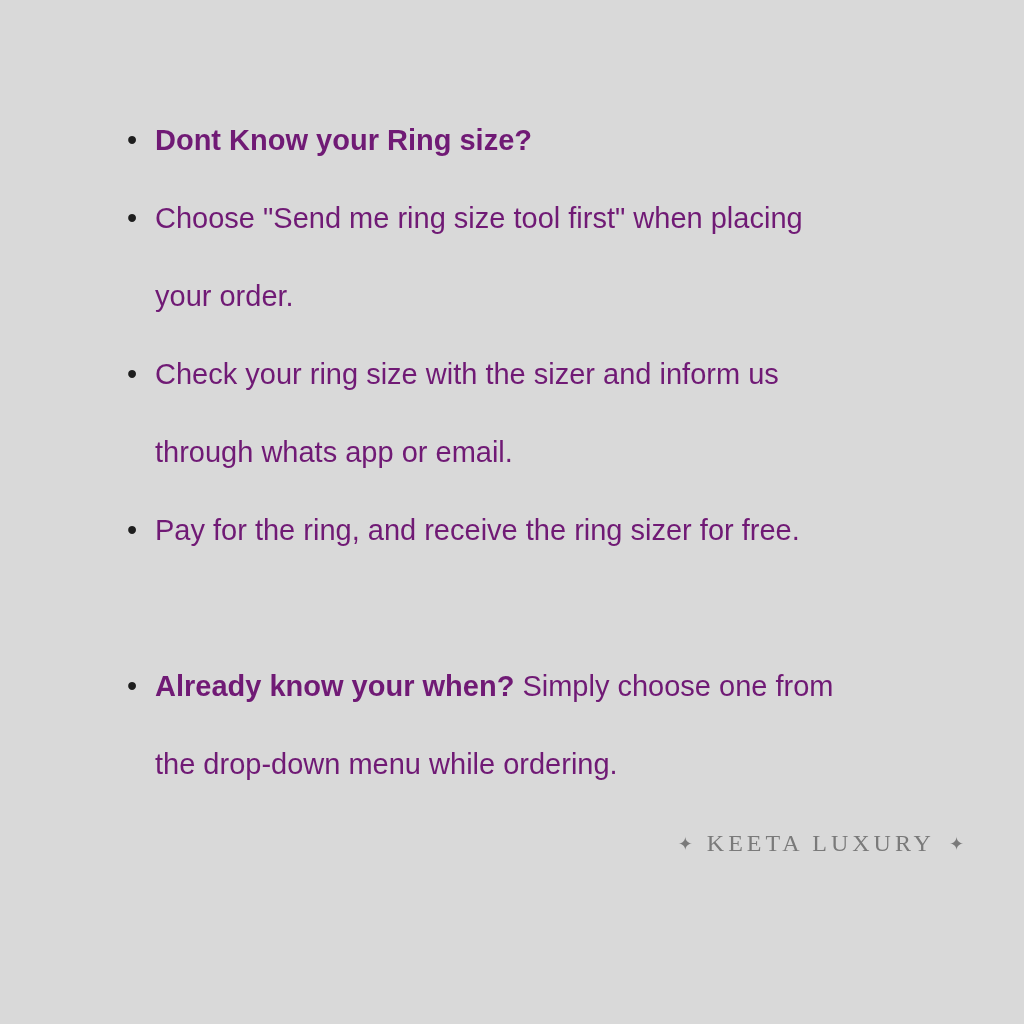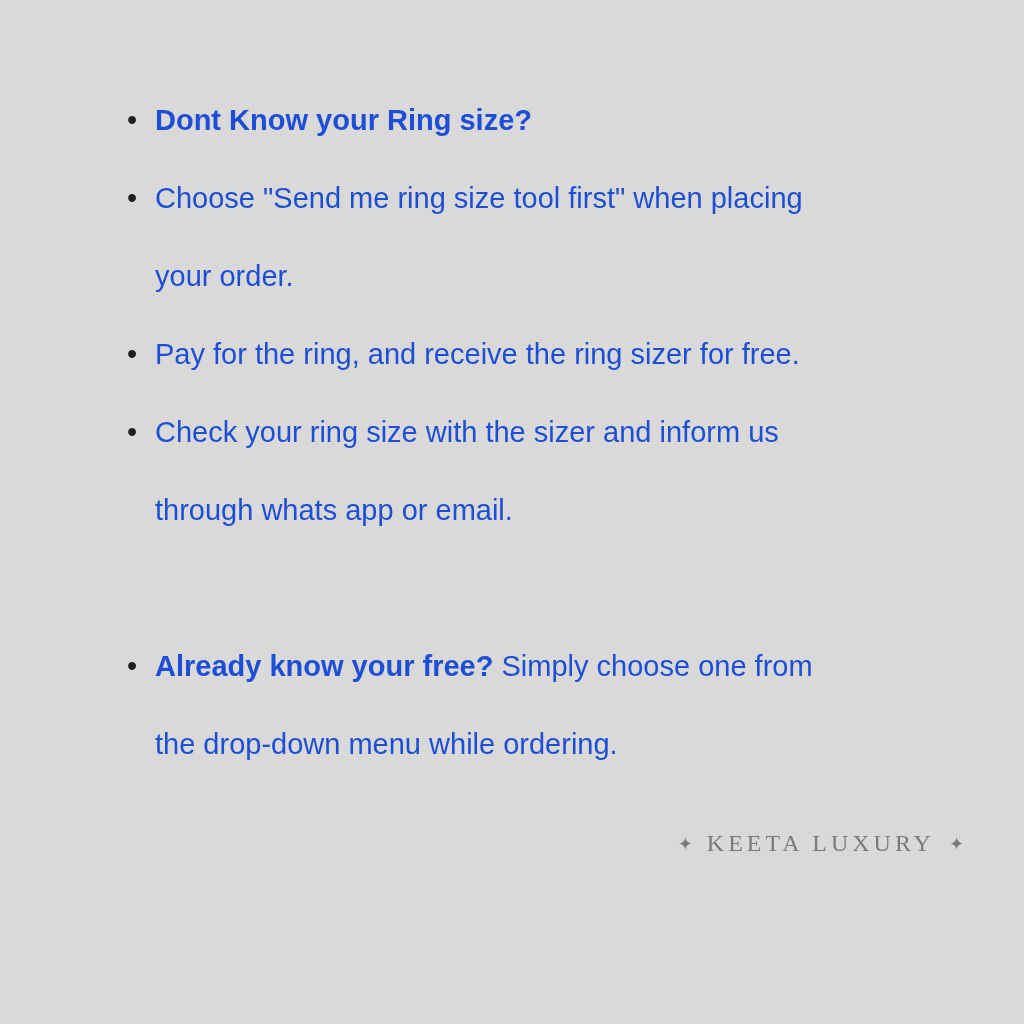--- a/index.html
+++ b/index.html
@@ -10,23 +10,23 @@
     width: 1024px;
     height: 1024px;
     position: relative;
     background: #d9d9d9;
     font-family: "Liberation Sans", "DejaVu Sans", sans-serif;
     overflow: hidden;
   }
   .content {
     position: absolute;
     left: 155px;
-    top: 81px;
+    top: 101px;
     width: 800px;
-    color: #1d4ed8;
+    color: #701a75;
     font-size: 29px;
     line-height: 78px;
   }
   ul.steps {
     list-style: none;
     margin: 0;
     padding: 0;
   }
   ul.steps > li {
     position: relative;
@@ -63,24 +63,24 @@
   }
 </style>
 </head>
 <body>
 
 <div class="content">
   <ul class="steps">
     <li><span class="lead-bold">Dont Know your Ring size?</span><span></span></li>
     <li><span class="lead-bold"></span><span>Choose "Send me ring size tool first" when placing
 your order.</span></li>
-    <li><span class="lead-bold"></span><span>Pay for the ring, and receive the ring sizer for free.</span></li>
     <li><span class="lead-bold"></span><span>Check your ring size with the sizer and inform us
 through whats app or email.</span></li>
-    <li class="gap-before"><span class="lead-bold">Already know your free?</span><span> Simply choose one from
+    <li><span class="lead-bold"></span><span>Pay for the ring, and receive the ring sizer for free.</span></li>
+    <li class="gap-before"><span class="lead-bold">Already know your when?</span><span> Simply choose one from
 the drop-down menu while ordering.</span></li>
   </ul>
 </div>
 
 <div class="watermark">
   <span class="diamond">✦</span>
   <span>KEETA LUXURY</span>
   <span class="diamond">✦</span>
 </div>
 

